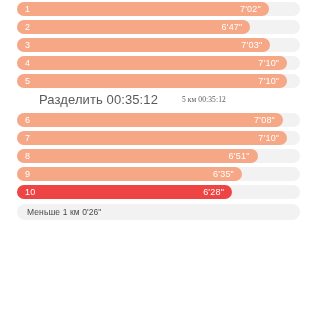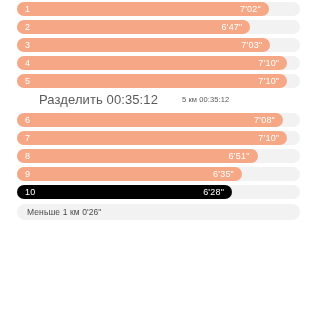--- a/index.html
+++ b/index.html
@@ -54,21 +54,21 @@
     border-radius: 7px;
     display: flex;
     align-items: center;
     justify-content: space-between;
     padding: 0 8px;
     box-sizing: border-box;
     min-width: 26px;
   }
 
   .split-row.is-highlight .split-bar {
-    background: #000000;
+    background: #ef4444;
   }
 
   .split-index {
     font-size: 9px;
     line-height: 14px;
     color: #ffffff;
     letter-spacing: 0.2px;
     white-space: nowrap;
     flex: 0 0 auto;
   }
@@ -105,20 +105,21 @@
     text-align: center;
   }
 
   .summary-total {
     font-size: 7.5px;
     line-height: 16px;
     color: #5a5a5a;
     white-space: nowrap;
     letter-spacing: 0.1px;
     margin-left: 24px;
+    font-family: Liberation Serif, serif;
   }
 
   .remainder-row {
     padding: 0 17px;
     margin-top: 5px;
     box-sizing: border-box;
   }
 
   .remainder-pill {
     height: 16px;

